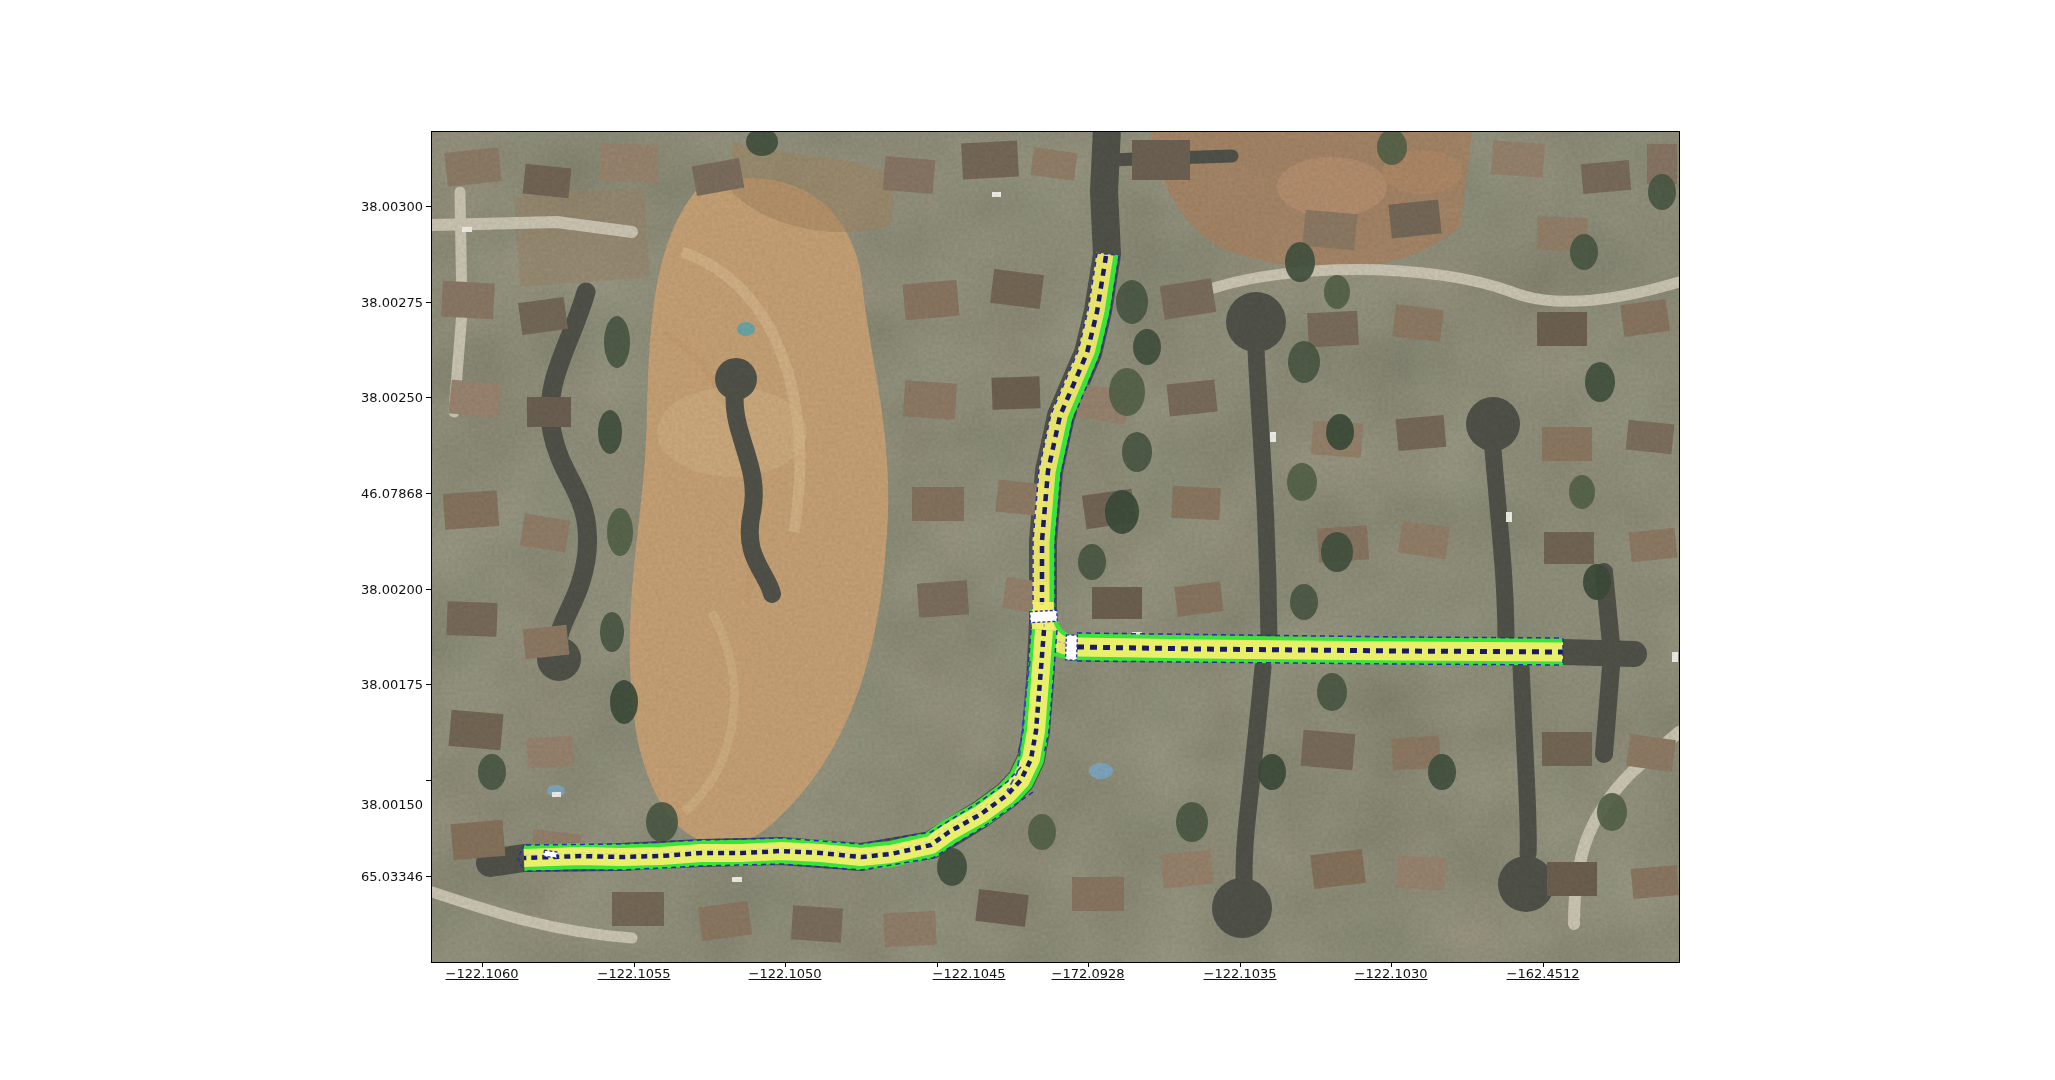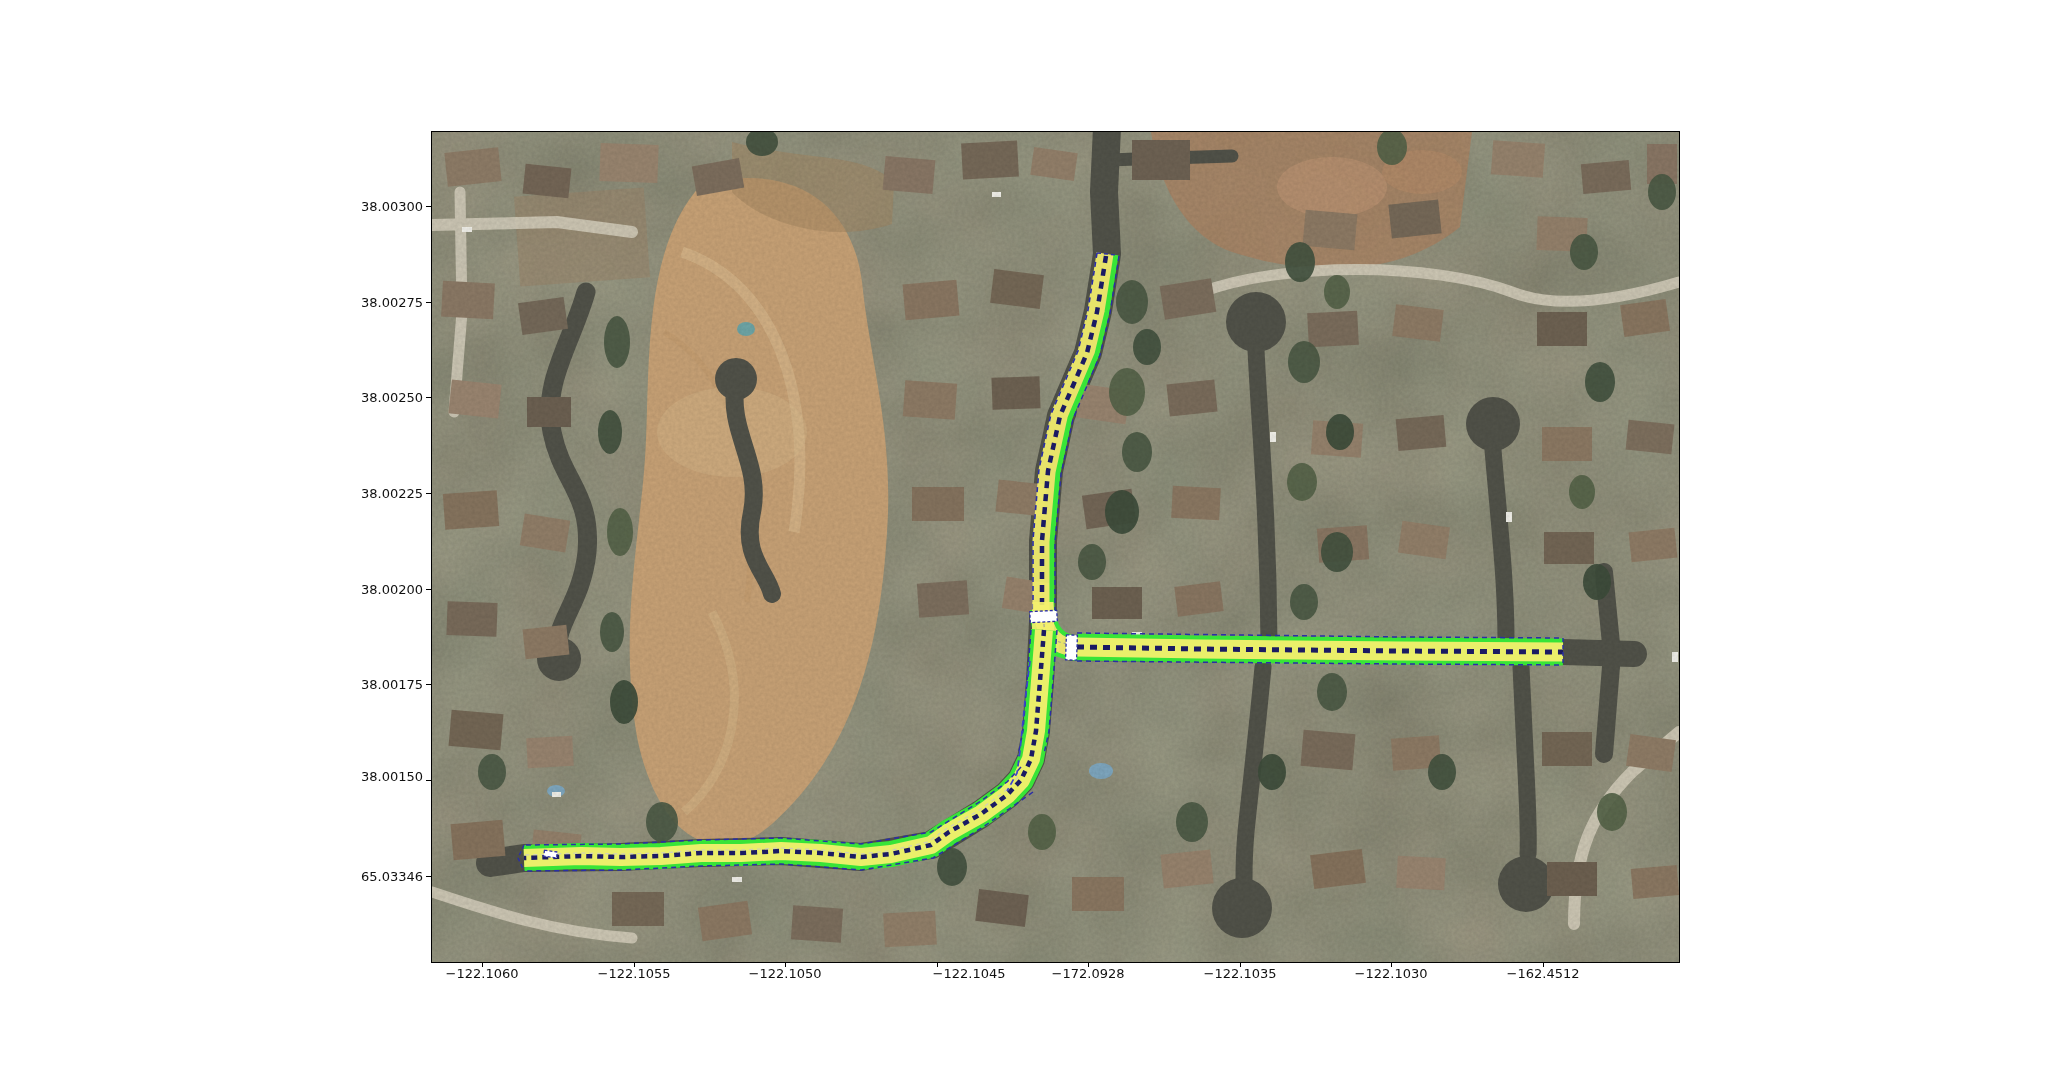--- a/index.html
+++ b/index.html
@@ -1,21 +1,21 @@
 <!DOCTYPE html>
 <html><head>
 <meta charset="utf-8">
 <style>
   html,body{margin:0;padding:0;background:#ffffff;}
   body{font-family:"DejaVu Sans",sans-serif;}
   .page{position:relative;width:2055px;height:1080px;background:#ffffff;overflow:hidden;border-radius:24px;}
   .plot-area{position:absolute;left:431px;top:131px;width:1247px;height:830px;border:1px solid #000;box-sizing:content-box;background:#7b7d6c;}
   .plot-area svg{position:absolute;left:0;top:0;width:100%;height:100%;display:block;}
   .ytick-label{position:absolute;right:1632px;font-size:13px;color:#111;transform:translateY(-50%);white-space:nowrap;}
-  .xtick-label{position:absolute;top:966px;font-size:13px;color:#111;transform:translateX(-50%);white-space:nowrap;}
+  .xtick-label{position:absolute;top:966px;font-size:13px;color:#111;transform:translateX(-50%);white-space:nowrap;text-decoration:underline;}
   .ytick-mark{position:absolute;width:5px;height:1px;background:#000;left:426px;}
   .xtick-mark{position:absolute;width:1px;height:5px;background:#000;top:962px;}
   .xlabel{position:absolute;left:1055px;top:977px;transform:translateX(-50%);font-size:17px;color:#111;white-space:nowrap;}
 </style>
 </head>
 <body>
 
 <div class="page">
 
   <div class="plot-area">
@@ -275,24 +275,24 @@
   <div class="ytick-mark" style="top:397px"></div>
   <div class="ytick-mark" style="top:493px"></div>
   <div class="ytick-mark" style="top:589px"></div>
   <div class="ytick-mark" style="top:684px"></div>
   <div class="ytick-mark" style="top:780px"></div>
   <div class="ytick-mark" style="top:876px"></div>
 
   <div class="ytick-label" style="top:206px">38.00300</div>
   <div class="ytick-label" style="top:302px">38.00275</div>
   <div class="ytick-label" style="top:397px">38.00250</div>
-  <div class="ytick-label" style="top:493px">38.00225</div>
+  <div class="ytick-label" style="top:493px">46.07868</div>
   <div class="ytick-label" style="top:589px">38.00200</div>
   <div class="ytick-label" style="top:684px">38.00175</div>
-  <div class="ytick-label" style="top:776px">38.00150</div>
+  <div class="ytick-label" style="top:804px">38.00150</div>
   <div class="ytick-label" style="top:876px">65.03346</div>
 
   <div class="xtick-mark" style="left:482px"></div>
   <div class="xtick-mark" style="left:634px"></div>
   <div class="xtick-mark" style="left:785px"></div>
   <div class="xtick-mark" style="left:937px"></div>
   <div class="xtick-mark" style="left:1088px"></div>
   <div class="xtick-mark" style="left:1240px"></div>
   <div class="xtick-mark" style="left:1391px"></div>
   <div class="xtick-mark" style="left:1543px"></div>

